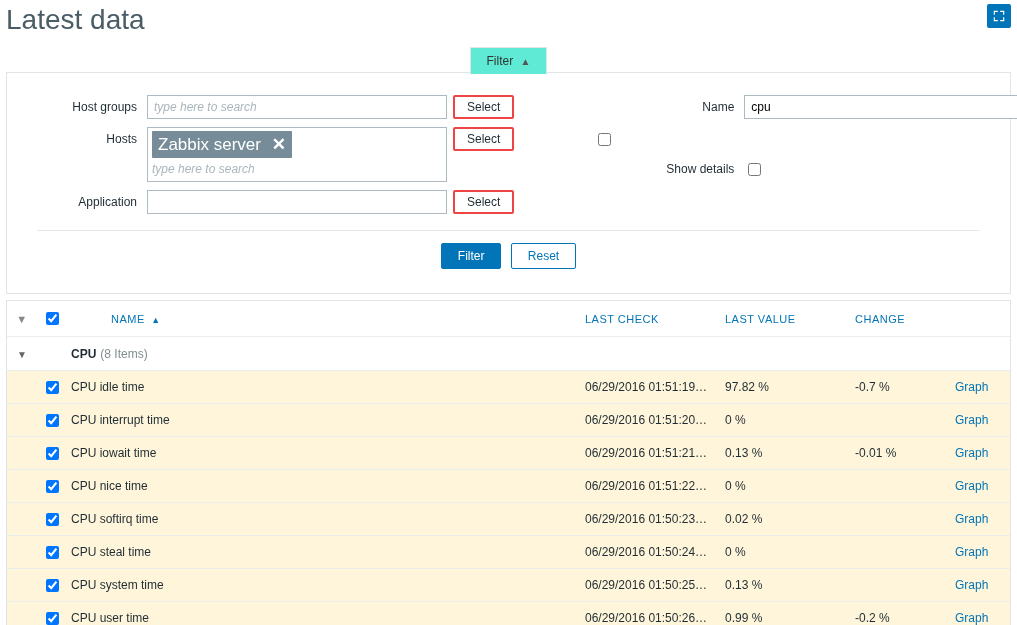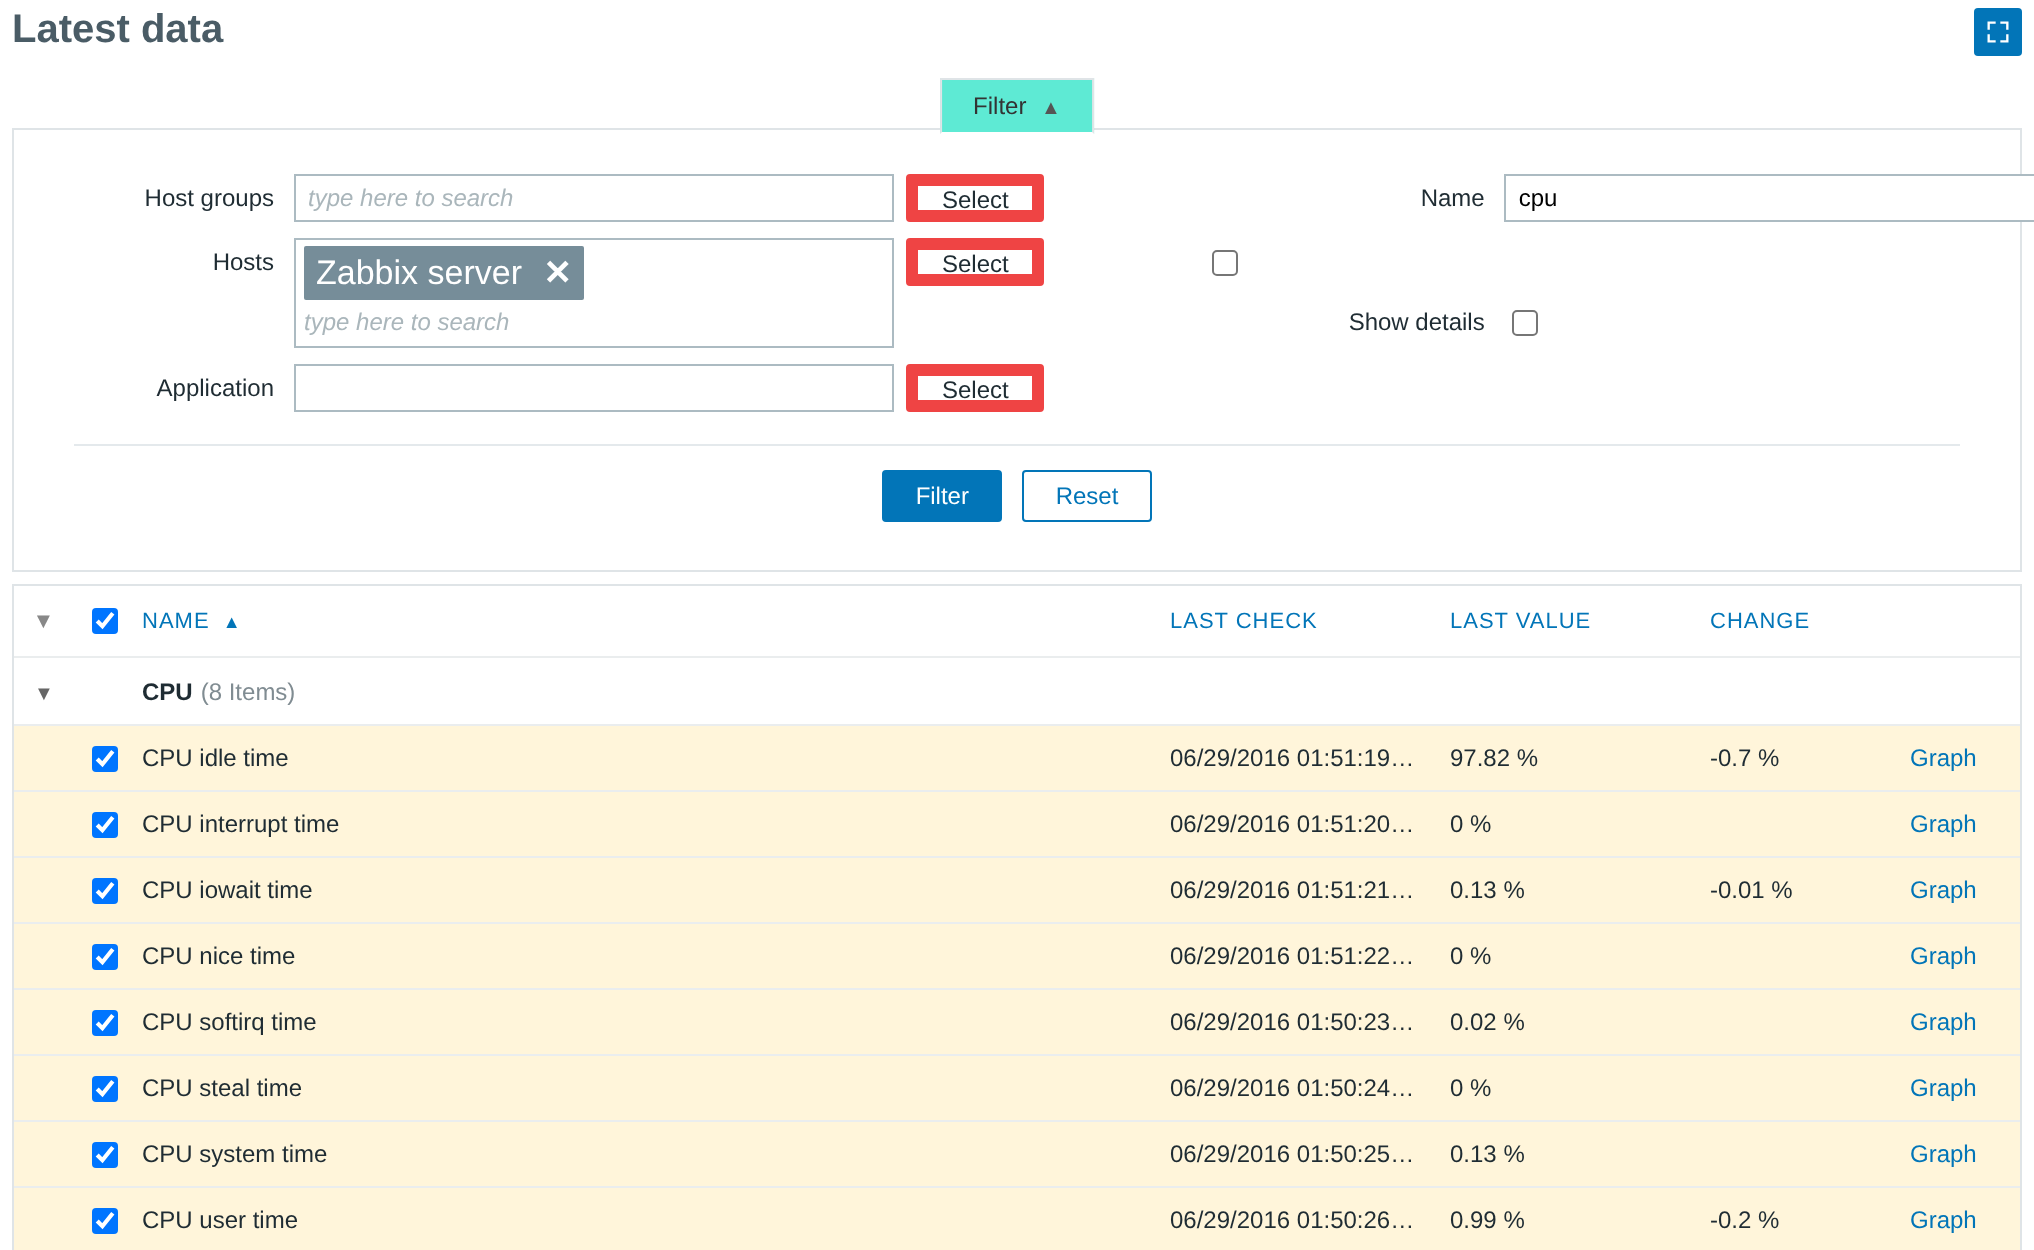--- a/index.html
+++ b/index.html
@@ -1,19 +1,19 @@
 <!DOCTYPE html>
 <html><head>
 <meta charset="utf-8">
 <style>
   * { box-sizing: border-box; }
   body { margin:0; font-family: Arial, Helvetica, sans-serif; font-size:12px; color:#1f2c33; background:#fff; }
   .wrap { width:1017px; }
   .header { display:flex; justify-content:space-between; align-items:flex-start; padding:4px 6px 10px 6px; }
-  .page-title { font-size:20px; color:#4a5c66; font-weight:700; }
+  .page-title { font-size:28px; color:#4a5c66; font-weight:400; }
   .fs-btn { width:24px; height:24px; background:#0275b8; border-radius:2px; display:flex; align-items:center; justify-content:center; cursor:pointer; }
   .fs-btn svg { width:14px; height:14px; }
 
   .panel { border:1px solid #dfe4e7; margin:0 6px; position:relative; }
   .filter-tab { position:absolute; top:-26px; left:50%; transform:translateX(-50%); background:#5eead4; border:1px solid #dfe4e7; border-bottom:1px solid #fff; padding:6px 16px; font-size:12px; color:#333; cursor:pointer; z-index:2; }
   .filter-tab .tri { font-size:10px; margin-left:4px; color:#555; }
 
   .filter-body { padding:22px 30px 10px 30px; background:#fff; }
   .filter-grid { display:flex; gap:40px; }
   .left-col { flex:0 0 auto; }
@@ -21,32 +21,32 @@
   .frow { display:flex; align-items:flex-start; margin-bottom:8px; }
   .flabel { width:110px; text-align:right; padding-right:10px; color:#1f2c33; padding-top:5px; }
   .flabel.r { width:150px; }
   .finput { width:300px; border:1px solid #acbbc2; height:24px; padding:2px 6px; font-size:12px; }
   .finput::placeholder { color:#aab6bb; font-style:italic; }
   .tagbox { width:300px; border:1px solid #acbbc2; padding:3px 4px; min-height:44px; }
   .tag { display:inline-block; background:#768d99; color:#fff; font-size:17px; padding:3px 6px; border-radius:1px; margin-bottom:2px; }
   .tag .x { margin-left:6px; cursor:pointer; font-weight:bold; }
   .tagbox .inner-input { border:none; width:100%; font-size:12px; padding:2px 0; outline:none; }
   .tagbox .inner-input::placeholder { color:#aab6bb; font-style:italic; }
-  .sel-btn { margin-left:6px; height:24px; padding:0 12px; border:6px solid #ef4444; background:#fff; border-radius:2px; color:#1f2c33; cursor:pointer; font-size:12px; }
+  .sel-btn { margin-left:6px; height:24px; padding:0 12px; border:2px solid #ef4444; background:#fff; border-radius:2px; color:#1f2c33; cursor:pointer; font-size:12px; }
   .chk { margin-top:6px; }
 
   .hr { height:1px; background:#e4e9ec; margin:8px 0 12px 0; }
   .btnrow { text-align:center; padding-bottom:14px; }
   .btn-filter { background:#0275b8; color:#fff; border:1px solid #0275b8; padding:5px 16px; border-radius:2px; font-size:12px; cursor:pointer; margin-right:6px; }
   .btn-reset { background:#fff; color:#0275b8; border:1px solid #0275b8; padding:5px 16px; border-radius:2px; font-size:12px; cursor:pointer; }
 
   .table { margin:6px 6px 0 6px; border:1px solid #dfe4e7; }
   .thead, .trow, .grow { display:flex; align-items:center; border-bottom:1px solid #eaedee; }
   .thead { height:36px; background:#fff; color:#0275b8; font-size:11px; letter-spacing:0.5px; }
-  .thead .cell.name { text-transform:uppercase; }
+  .thead .cell.name { text-transform:uppercase;margin-left:40px; }
   .col-exp { width:30px; text-align:center; color:#888; }
   .col-chk { width:30px; text-align:center; }
   .col-name { flex:1; padding-left:4px; }
   .col-check { width:140px; }
   .col-last { width:130px; }
   .col-change { width:100px; }
   .col-link { width:55px; padding-right:10px; }
   .thead .cell { cursor:pointer; }
   .sort-tri { font-size:9px; margin-left:3px; }
 

